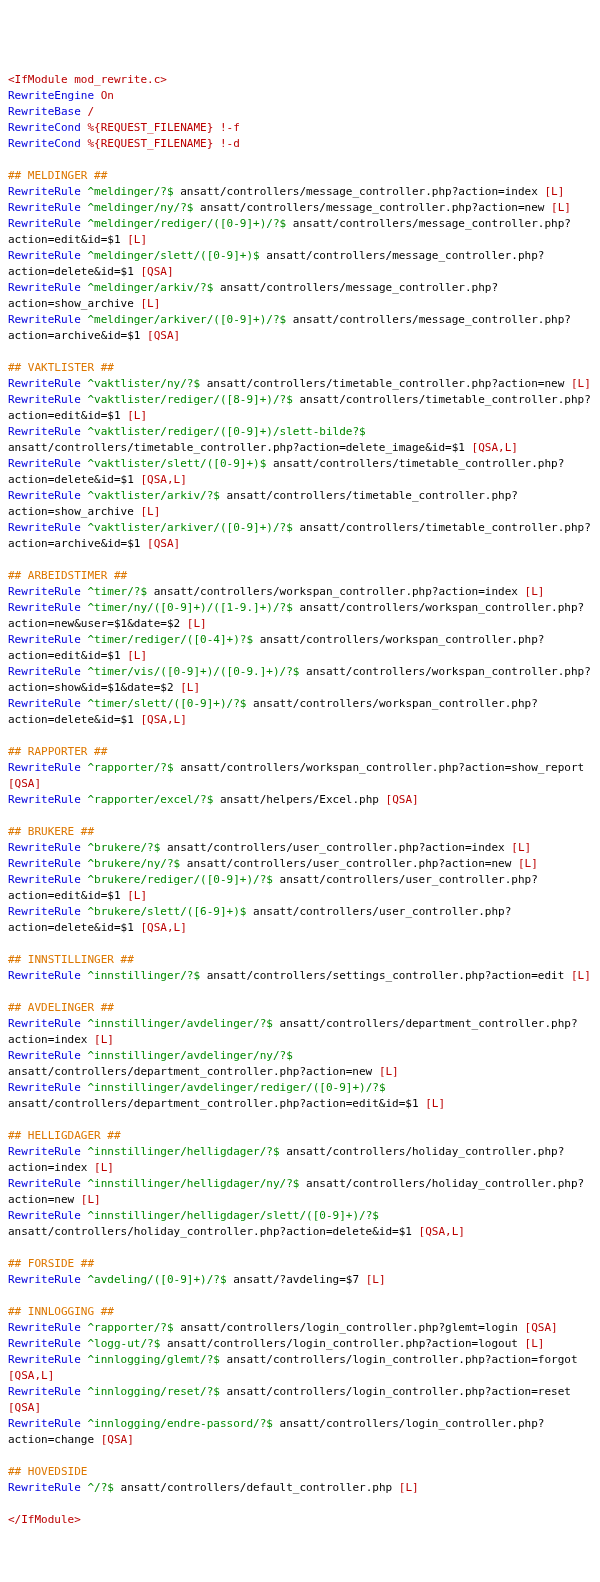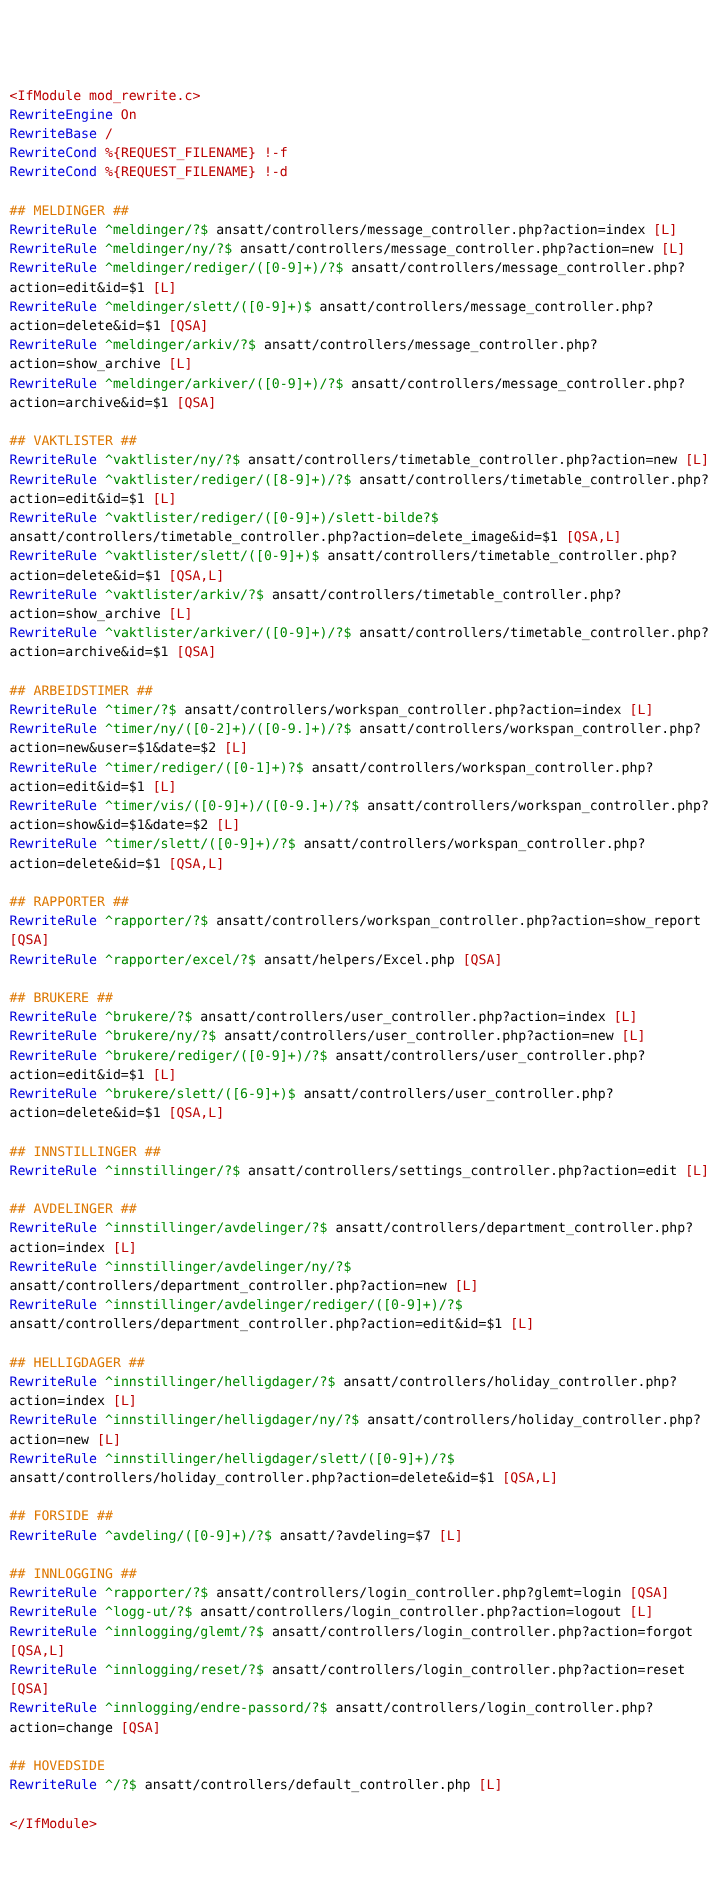--- a/index.html
+++ b/index.html
@@ -31,22 +31,22 @@
 <span class="com">## VAKTLISTER ##</span>
 <span class="dir">RewriteRule</span> <span class="pat">^vaktlister/ny/?$</span> <span>ansatt/controllers/timetable_controller.php?action=new</span> <span class="arg">[L]</span>
 <span class="dir">RewriteRule</span> <span class="pat">^vaktlister/rediger/([8-9]+)/?$</span> <span>ansatt/controllers/timetable_controller.php?action=edit&amp;id=$1</span> <span class="arg">[L]</span>
 <span class="dir">RewriteRule</span> <span class="pat">^vaktlister/rediger/([0-9]+)/slett-bilde?$</span> <span>ansatt/controllers/timetable_controller.php?action=delete_image&amp;id=$1</span> <span class="arg">[QSA,L]</span>
 <span class="dir">RewriteRule</span> <span class="pat">^vaktlister/slett/([0-9]+)$</span> <span>ansatt/controllers/timetable_controller.php?action=delete&amp;id=$1</span> <span class="arg">[QSA,L]</span>
 <span class="dir">RewriteRule</span> <span class="pat">^vaktlister/arkiv/?$</span> <span>ansatt/controllers/timetable_controller.php?action=show_archive</span> <span class="arg">[L]</span>
 <span class="dir">RewriteRule</span> <span class="pat">^vaktlister/arkiver/([0-9]+)/?$</span> <span>ansatt/controllers/timetable_controller.php?action=archive&amp;id=$1</span> <span class="arg">[QSA]</span>
 
 <span class="com">## ARBEIDSTIMER ##</span>
 <span class="dir">RewriteRule</span> <span class="pat">^timer/?$</span> <span>ansatt/controllers/workspan_controller.php?action=index</span> <span class="arg">[L]</span>
-<span class="dir">RewriteRule</span> <span class="pat">^timer/ny/([0-2]+)/([0-9.]+)/?$</span> <span>ansatt/controllers/workspan_controller.php?action=new&amp;user=$1&amp;date=$2</span> <span class="arg">[L]</span>
-<span class="dir">RewriteRule</span> <span class="pat">^timer/rediger/([0-1]+)?$</span> <span>ansatt/controllers/workspan_controller.php?action=edit&amp;id=$1</span> <span class="arg">[L]</span>
+<span class="dir">RewriteRule</span> <span class="pat">^timer/ny/([0-9]+)/([1-9.]+)/?$</span> <span>ansatt/controllers/workspan_controller.php?action=new&amp;user=$1&amp;date=$2</span> <span class="arg">[L]</span>
+<span class="dir">RewriteRule</span> <span class="pat">^timer/rediger/([0-4]+)?$</span> <span>ansatt/controllers/workspan_controller.php?action=edit&amp;id=$1</span> <span class="arg">[L]</span>
 <span class="dir">RewriteRule</span> <span class="pat">^timer/vis/([0-9]+)/([0-9.]+)/?$</span> <span>ansatt/controllers/workspan_controller.php?action=show&amp;id=$1&amp;date=$2</span> <span class="arg">[L]</span>
 <span class="dir">RewriteRule</span> <span class="pat">^timer/slett/([0-9]+)/?$</span> <span>ansatt/controllers/workspan_controller.php?action=delete&amp;id=$1</span> <span class="arg">[QSA,L]</span>
 
 <span class="com">## RAPPORTER ##</span>
 <span class="dir">RewriteRule</span> <span class="pat">^rapporter/?$</span> <span>ansatt/controllers/workspan_controller.php?action=show_report</span> <span class="arg">[QSA]</span>
 <span class="dir">RewriteRule</span> <span class="pat">^rapporter/excel/?$</span> <span>ansatt/helpers/Excel.php</span> <span class="arg">[QSA]</span>
 
 <span class="com">## BRUKERE ##</span>
 <span class="dir">RewriteRule</span> <span class="pat">^brukere/?$</span> <span>ansatt/controllers/user_controller.php?action=index</span> <span class="arg">[L]</span>
 <span class="dir">RewriteRule</span> <span class="pat">^brukere/ny/?$</span> <span>ansatt/controllers/user_controller.php?action=new</span> <span class="arg">[L]</span>

